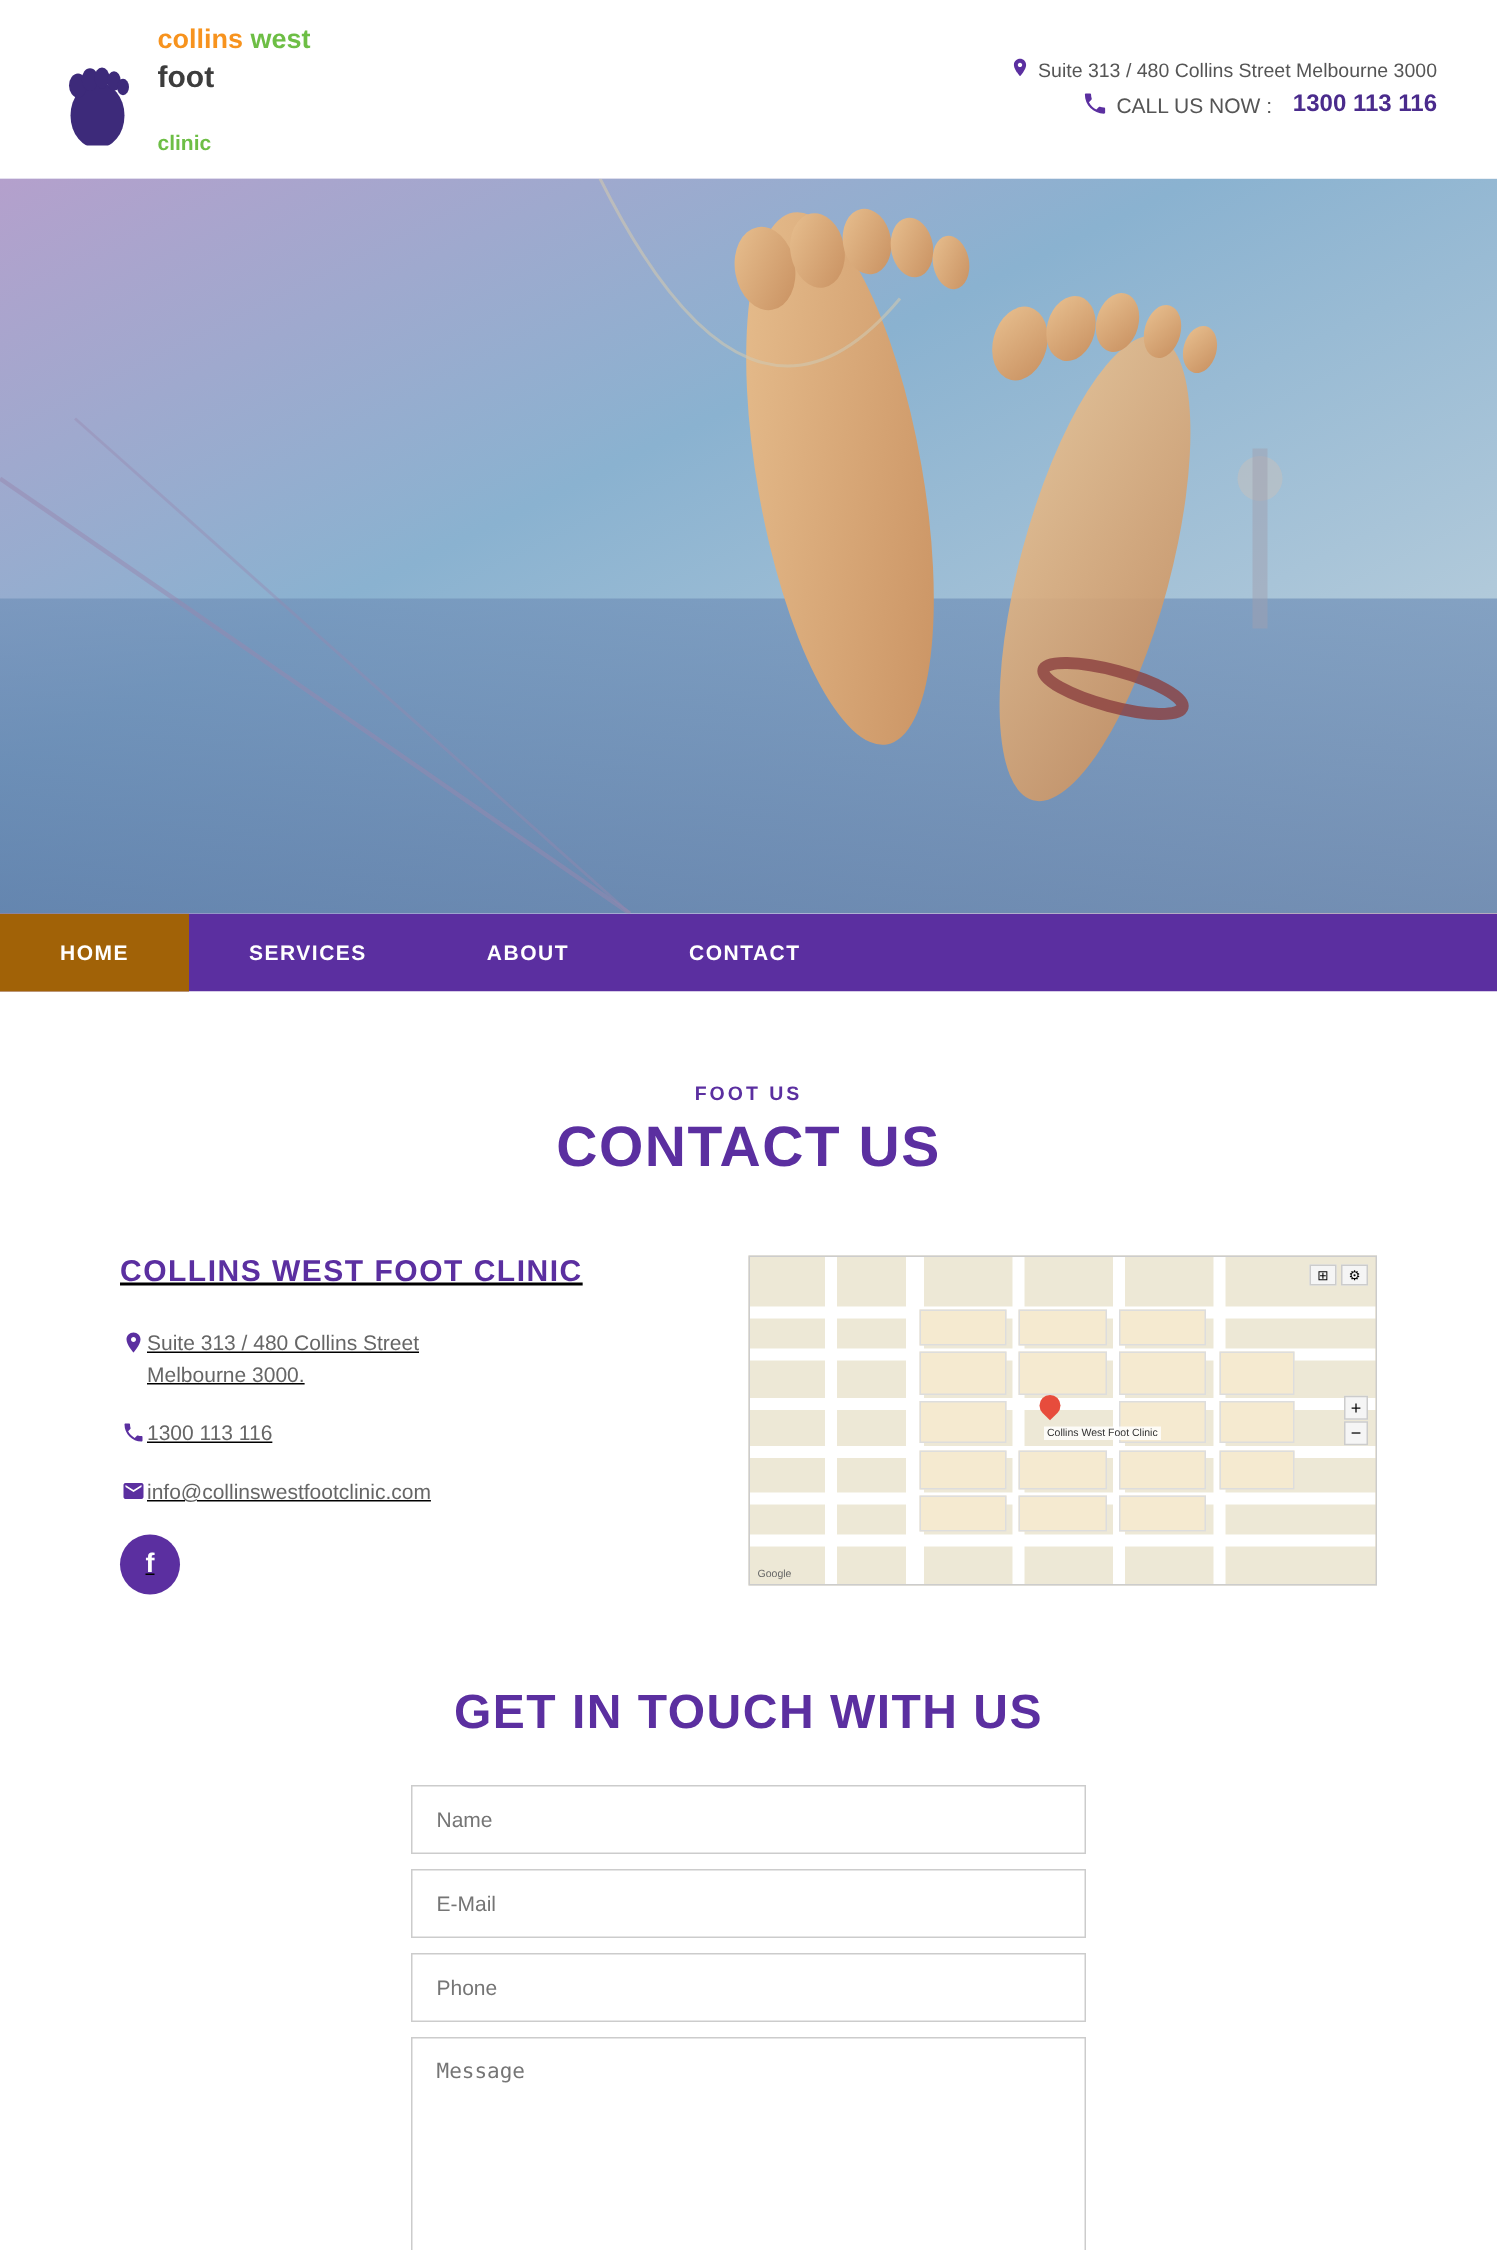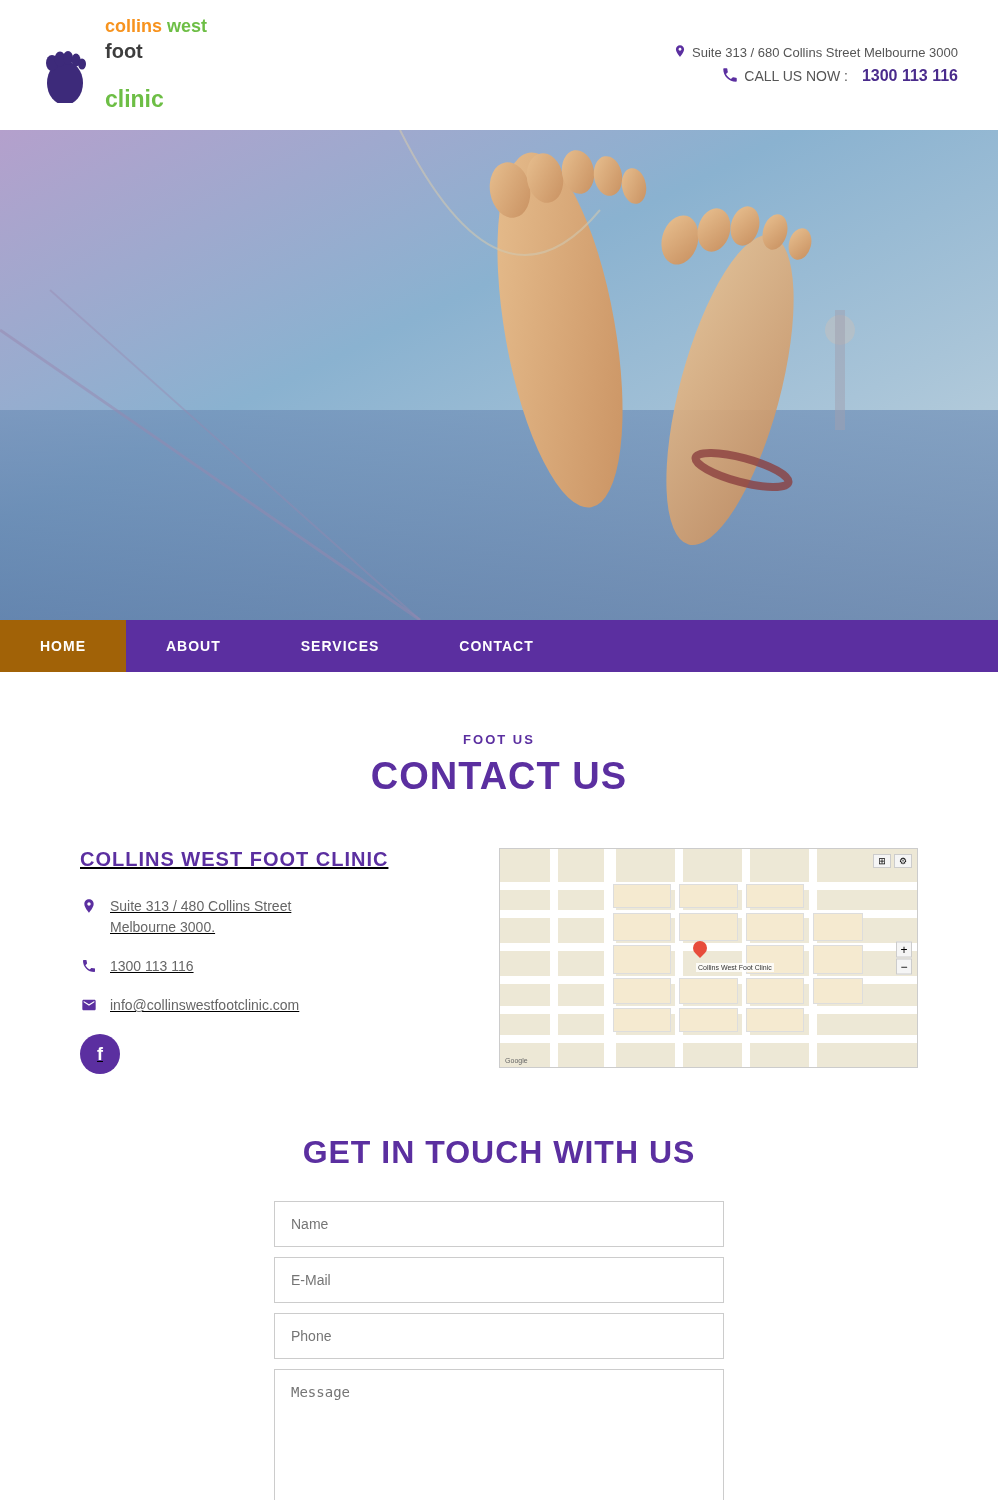--- a/index.html
+++ b/index.html
@@ -18,21 +18,21 @@
     .logo { display: flex; align-items: center; }
     .logo-foot {
       width: 60px;
       height: 75px;
       margin-right: 5px;
     }
     .logo-text { line-height: 1.3; }
     .logo-text .collins { color: #f7931e; font-size: 18px; font-weight: bold; }
     .logo-text .west { color: #6dbe45; font-size: 18px; font-weight: bold; }
     .logo-text .foot { color: #3d3d3d; font-size: 20px; font-weight: bold; }
-    .logo-text .clinic { color: #6dbe45; font-size: 23px; font-weight: bold; margin-top: 21px; }
+    .logo-text .clinic { color: #6dbe45; font-size: 14px; font-weight: bold; margin-top: 21px; }
 
     .header-contact { text-align: right; }
     .header-address {
       display: flex;
       align-items: center;
       justify-content: flex-end;
       gap: 5px;
       color: #555;
       font-size: 13px;
       margin-bottom: 5px;
@@ -115,21 +115,20 @@
     .clinic-name {
       color: #5b2fa0;
       font-size: 20px;
       font-weight: bold;
       margin-bottom: 25px;
       letter-spacing: 1px;
     }
     .info-item {
       display: flex;
       align-items: flex-start;
-      gap: 12px;
       margin-bottom: 18px;
       color: #666;
       font-size: 14px;
     }
     .info-icon {
       width: 18px;
       height: 18px;
       flex-shrink: 0;
       margin-top: 1px;
       display: flex;
@@ -329,21 +328,21 @@
       <div class="clinic">clinic</div>
     </div>
   </div>
   <div class="header-contact">
     <div class="header-address">
       <span>
         <svg width="14" height="14" viewBox="0 0 24 24" fill="#5b2fa0">
             <path d="M12 2C8.13 2 5 5.13 5 9c0 5.25 7 13 7 13s7-7.75 7-13c0-3.87-3.13-7-7-7zm0 9.5c-1.38 0-2.5-1.12-2.5-2.5s1.12-2.5 2.5-2.5 2.5 1.12 2.5 2.5-1.12 2.5-2.5 2.5z"></path>
           </svg>
       </span>
-      <span>Suite 313 / 680 Collins Street Melbourne 3000</span>
+      <span>Suite 313 / 480 Collins Street Melbourne 3000</span>
     </div>
     <div class="header-phone">
       <span>
         <svg width="18" height="18" viewBox="0 0 24 24" fill="#5b2fa0">
             <path d="M6.62 10.79c1.44 2.83 3.76 5.14 6.59 6.59l2.2-2.2c.27-.27.67-.36 1.02-.24 1.12.37 2.33.57 3.57.57.55 0 1 .45 1 1V20c0 .55-.45 1-1 1-9.39 0-17-7.61-17-17 0-.55.45-1 1-1h3.5c.55 0 1 .45 1 1 0 1.25.2 2.45.57 3.57.11.35.03.74-.25 1.02l-2.2 2.2z"></path>
           </svg>
       </span>
       <span>CALL US NOW :</span>&nbsp;<strong>1300 113 116</strong>
     </div>
   </div>
@@ -398,22 +397,22 @@
 
     <path d="M 400 0 Q 500 200 600 80" stroke="#d0c8b0" stroke-width="2" fill="none" opacity="0.6"></path>
 
     <circle cx="840" cy="200" r="15" fill="#c0c0c0" opacity="0.6"></circle>
     <rect x="835" y="180" width="10" height="120" fill="#a0a0b0" opacity="0.5"></rect>
   </svg>
 </div>
 
 <nav class="nav">
   <a class="nav-item active">HOME</a>
+  <a class="nav-item">SERVICES</a>
   <a class="nav-item">ABOUT</a>
-  <a class="nav-item">SERVICES</a>
   <a class="nav-item">CONTACT</a>
 </nav>
 
 <div class="contact-section">
   <div class="section-subtitle">FOOT US</div>
   <h2 class="section-title">
     <span>CONTACT </span><span>US</span>
   </h2>
 
   <div class="contact-row">

